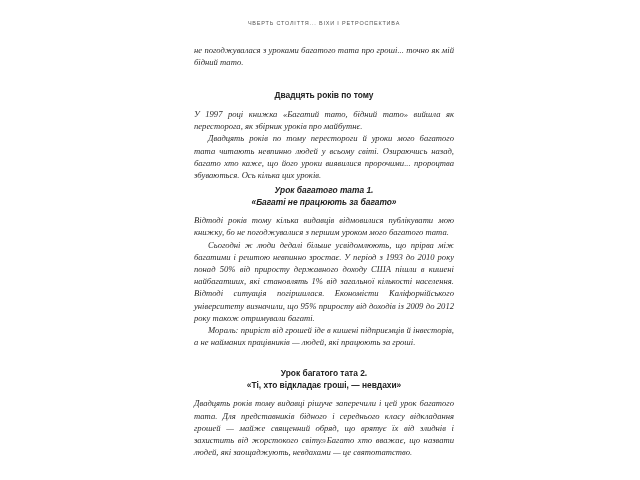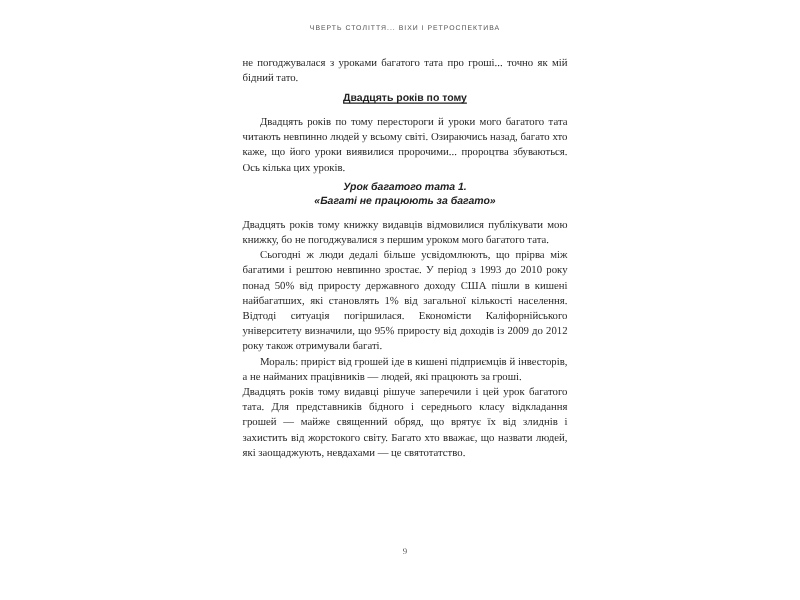--- a/index.html
+++ b/index.html
@@ -6,51 +6,56 @@
   body { width: 640px; height: 480px; position: relative; overflow: hidden; }
   .page {
     position: absolute; left: 194px; top: 0; width: 260px; height: 480px;
     font-family: "Liberation Serif", serif; color: #2a2a2a;
   }
   .running-head {
     position: absolute; top: 20px; left: 0; width: 100%; text-align: center;
     font-family: "Liberation Sans", sans-serif; font-size: 5.5px; letter-spacing: 0.8px; color: #555;
   }
   .body-text { position: absolute; top: 44px; left: 0; width: 100%; font-size: 8.6px; line-height: 12.2px; text-align: justify; }
-  p { margin: 0; }
+  p { margin: 0; font-style: italic; }
   .indent { text-indent: 14px; }
   h3 {
     font-family: "Liberation Sans", sans-serif; font-size: 8.4px; font-weight: bold;
     text-align: center; margin: 0; line-height: 11.5px; color: #222;
   }
-  .h-gap1 { margin-top: 5px; margin-bottom: 6px; text-decoration: underline; }
+  .h-gap1 { margin-top: 22px; margin-bottom: 6px; }
   .h-gap2 { margin-top: 4px; margin-bottom: 6px; font-style: italic; }
   .h-gap3 { margin-top: 20px; margin-bottom: 6px; }
   .page-number {
     position: absolute; top: 437px; left: 0; width: 100%; text-align: center;
     font-size: 7px; color: #555;
   }
 </style>
 </head>
 <body>
 
 <div class="page">
   <div class="running-head">ЧВЕРТЬ СТОЛІТТЯ... ВІХИ І РЕТРОСПЕКТИВА</div>
 
   <div class="body-text">
     <p>не погоджувалася з уроками багатого тата про гроші... точно як мій бідний тато.</p>
 
     <h3 class="h-gap1">Двадцять років по тому</h3>
+    <p>У 1997 році книжка «Багатий тато, бідний тато» вийшла як пересторога, як збірник уроків про майбутнє.</p>
     <p class="indent">Двадцять років по тому перестороги й уроки мого багатого тата читають невпинно людей у всьому світі. Озираючись назад, багато хто каже, що його уроки виявилися пророчими... пророцтва збуваються. Ось кілька цих уроків.</p>
 
     <h3 class="h-gap2">
       <span>Урок багатого тата 1.</span><br>
       <span>«Багаті не працюють за багато»</span>
     </h3>
-    <p>Двадцять років тому книжку видавців відмовилися публікувати мою книжку, бо не погоджувалися з першим уроком мого багатого тата.</p>
+    <p>Відтоді років тому кілька видавців відмовилися публікувати мою книжку, бо не погоджувалися з першим уроком мого багатого тата.</p>
     <p class="indent">Сьогодні ж люди дедалі більше усвідомлюють, що прірва між багатими і рештою невпинно зростає. У період з 1993 до 2010 року понад 50% від приросту державного доходу США пішли в кишені найбагатших, які становлять 1% від загальної кількості населення. Відтоді ситуація погіршилася. Економісти Каліфорнійського університету визначили, що 95% приросту від доходів із 2009 до 2012 року також отримували багаті.</p>
     <p class="indent">Мораль: приріст від грошей іде в кишені підприємців й інвесторів, а не найманих працівників — людей, які працюють за гроші.</p>
 
+    <h3 class="h-gap3">
+      <span>Урок багатого тата 2.</span><br>
+      <span>«Ті, хто відкладає гроші, — невдахи»</span>
+    </h3>
     <p>Двадцять років тому видавці рішуче заперечили і цей урок багатого тата. Для представників бідного і середнього класу відкладання грошей — майже священний обряд, що врятує їх від злиднів і захистить від жорстокого світу. Багато хто вважає, що назвати людей, які заощаджують, невдахами — це святотатство.</p>
   </div>
 
   <div class="page-number">9</div>
 </div>
 
 </body></html>

